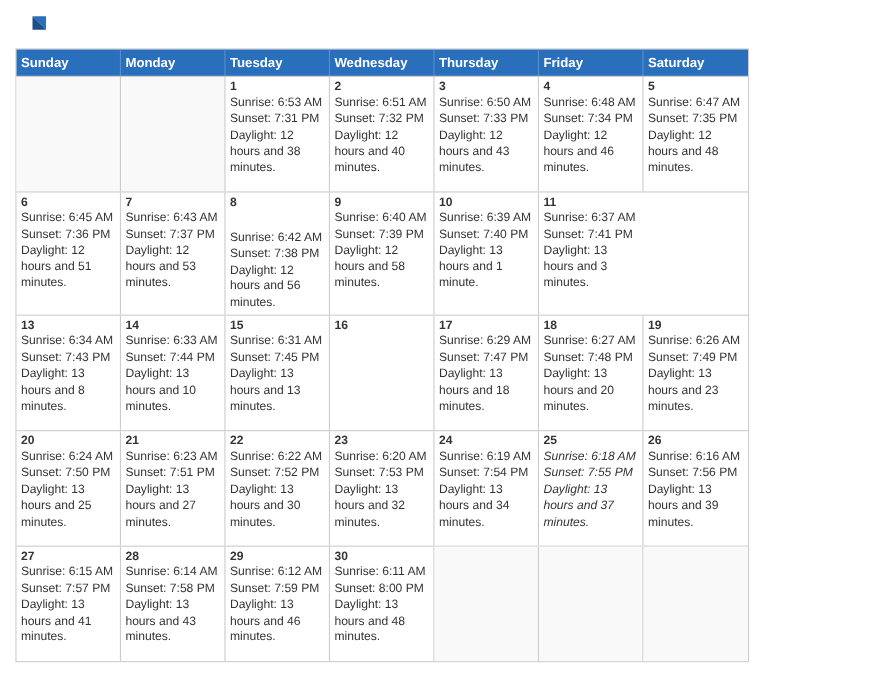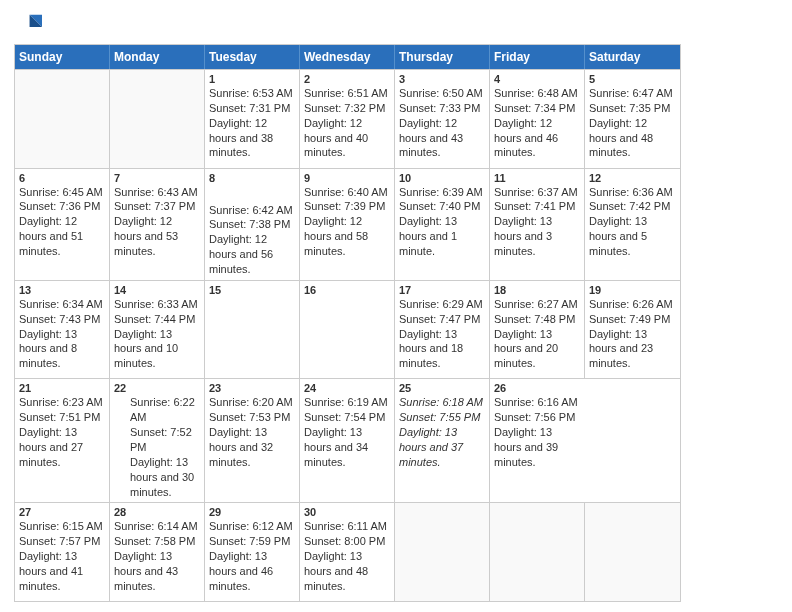--- a/index.html
+++ b/index.html
@@ -204,42 +204,39 @@
             <div class="info" style="white-space: pre-line;">Sunrise: 6:39 AM
 Sunset: 7:40 PM
 Daylight: 13 hours and 1 minute.</div>
           </div>
           <div class="cal-cell">
             <span class="day-num">11</span>
             <div class="info" style="white-space: pre-line;">Sunrise: 6:37 AM
 Sunset: 7:41 PM
 Daylight: 13 hours and 3 minutes.</div>
           </div>
-          <div class="cal-cell">
-            <span class="day-num">12</span>
-            <div class="info" style="white-space: pre-line;">Sunrise: 6:36 AM
-Sunset: 7:42 PM
-Daylight: 13 hours and 5 minutes.</div>
-          </div>
         </div>
         <div class="cal-row">
           <div class="cal-cell">
             <span class="day-num">13</span>
             <div class="info" style="white-space: pre-line;">Sunrise: 6:34 AM
 Sunset: 7:43 PM
 Daylight: 13 hours and 8 minutes.</div>
           </div>
           <div class="cal-cell">
             <span class="day-num">14</span>
             <div class="info" style="white-space: pre-line;">Sunrise: 6:33 AM
 Sunset: 7:44 PM
 Daylight: 13 hours and 10 minutes.</div>
           </div>
           <div class="cal-cell">
             <span class="day-num">15</span>
+            <div class="info" style="white-space: pre-line;">Sunrise: 6:31 AM
+Sunset: 7:45 PM
+Daylight: 13 hours and 13 minutes.</div>
           </div>
           <div class="cal-cell">
             <span class="day-num">16</span>
           </div>
           <div class="cal-cell">
             <span class="day-num">17</span>
             <div class="info" style="white-space: pre-line;">Sunrise: 6:29 AM
 Sunset: 7:47 PM
 Daylight: 13 hours and 18 minutes.</div>
           </div>
@@ -251,28 +248,34 @@
           </div>
           <div class="cal-cell">
             <span class="day-num">19</span>
             <div class="info" style="white-space: pre-line;">Sunrise: 6:26 AM
 Sunset: 7:49 PM
 Daylight: 13 hours and 23 minutes.</div>
           </div>
         </div>
         <div class="cal-row">
           <div class="cal-cell">
+            <span class="day-num">20</span>
+            <div class="info" style="white-space: pre-line;">Sunrise: 6:24 AM
+Sunset: 7:50 PM
+Daylight: 13 hours and 25 minutes.</div>
+          </div>
+          <div class="cal-cell">
             <span class="day-num">21</span>
             <div class="info" style="white-space: pre-line;">Sunrise: 6:23 AM
 Sunset: 7:51 PM
 Daylight: 13 hours and 27 minutes.</div>
           </div>
           <div class="cal-cell">
             <span class="day-num">22</span>
-            <div class="info" style="white-space: pre-line; margin-left: 16px;">Sunrise: 6:22 AM
+            <div class="info" style="white-space: pre-line;">Sunrise: 6:22 AM
 Sunset: 7:52 PM
 Daylight: 13 hours and 30 minutes.</div>
           </div>
           <div class="cal-cell">
             <span class="day-num">23</span>
             <div class="info" style="white-space: pre-line;">Sunrise: 6:20 AM
 Sunset: 7:53 PM
 Daylight: 13 hours and 32 minutes.</div>
           </div>
           <div class="cal-cell">

